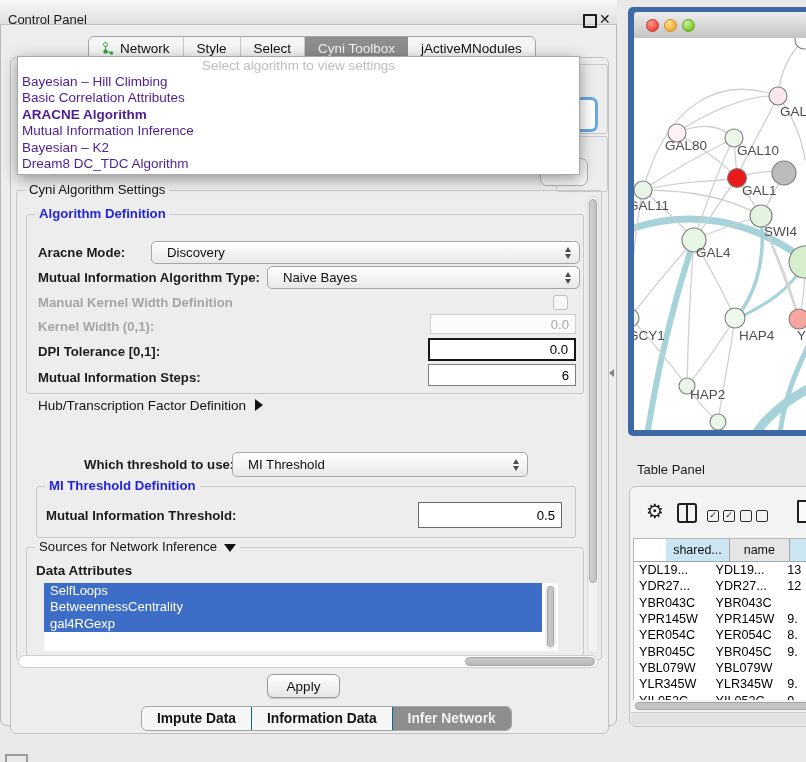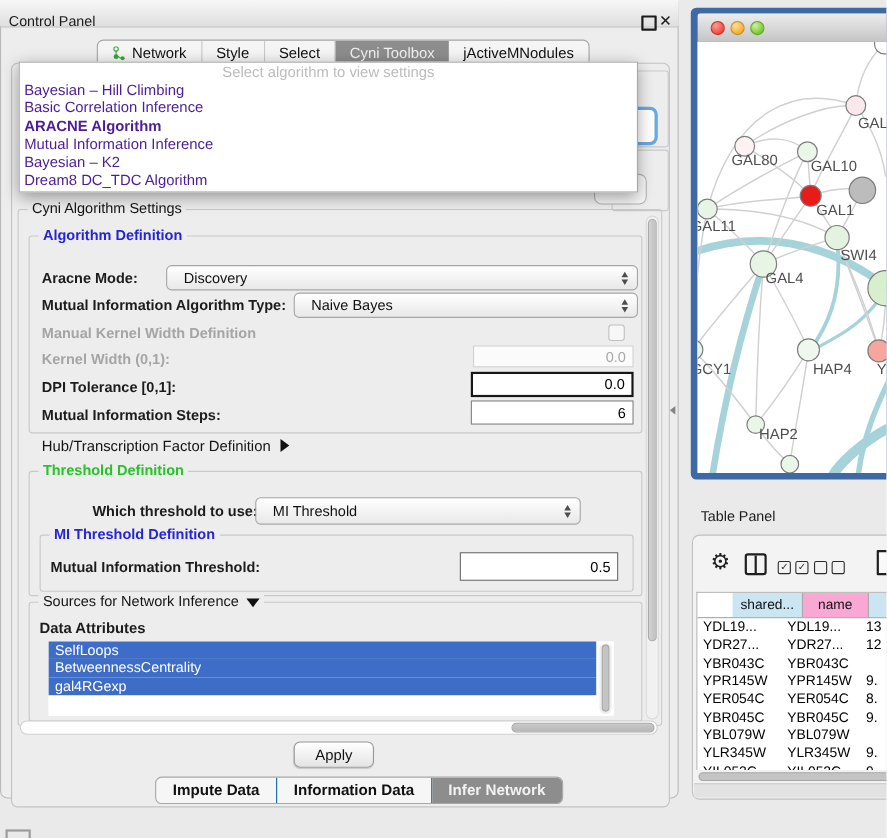--- a/index.html
+++ b/index.html
@@ -95,21 +95,21 @@
   #check-pair{left:77px;top:23px;display:flex;gap:4px;}
   #uncheck-pair{left:110px;top:23px;display:flex;gap:4px;}
   #file-icon{left:167px;top:13px;width:14px;height:19px;border:2px solid #1f1f1f;border-radius:1px;background:#f9f9f9;}
   #file-icon::after{content:"";position:absolute;right:-2px;top:-2px;width:7px;height:7px;background:#f3f3f3;
       border-left:2px solid #1f1f1f;border-bottom:2px solid #1f1f1f;}
   #tbl{left:3px;top:51px;width:196px;height:162px;background:#fff;border:1px solid #b7b7b7;border-bottom:none;
       box-sizing:border-box;overflow:hidden;}
   .hrow{display:flex;height:22px;border-bottom:1px solid #9aa9b1;}
   .hcell{font-size:12.5px;display:flex;align-items:center;justify-content:center;color:#111;
       border-right:1px solid #a9a9a9;box-sizing:border-box;}
-  .hl{background:#cbe6f2;} .hg{background:#f9a8d4;text-align:center;}
+  .hl{background:#cbe6f2;} .hg{background:#e5e5e5;text-align:center;}
   .trow{display:flex;height:16.3px;}
   .tcell{font-size:12.6px;color:#000;padding-left:5px;box-sizing:border-box;white-space:nowrap;overflow:hidden;
       display:flex;align-items:center;}
   #tp-hscroll{left:3px;top:213px;width:196px;height:11px;background:#f1f1f1;}
   #tp-hthumb{left:2px;top:1.5px;width:192px;height:8px;background:#c4c4c4;border:1px solid #a6a6a6;border-radius:4px;box-sizing:border-box;}
   #tp-footer{left:1px;top:225px;width:197px;height:12px;background:#e2e2e2;border-top:1px solid #cdcdcd;}
   
   #bl-icon{left:5px;top:754px;width:19px;height:12px;border:2px solid #9c9c9c;background:#eaeaea;}
 </style>
 </head>
@@ -141,21 +141,21 @@
 
   <div class="abs ghost" style="left:556px;top:64px;width:50px;height:68px;"></div>
   <div class="abs ghost" style="left:556px;top:136px;width:50px;height:54px;"></div>
   <div class="abs" id="ghost-combo"></div>
   <div class="abs" id="ghost-ring"></div>
 
   <div class="abs" id="popup">
     <div id="popup-placeholder">Select algorithm to view settings</div>
     <div id="popup-items">
         <div class="popup-item">Bayesian – Hill Climbing</div>
-        <div class="popup-item">Basic Correlation Inference</div>
+        <div class="popup-item">Basic Correlation Attributes</div>
         <div class="popup-item bold">ARACNE Algorithm</div>
         <div class="popup-item">Mutual Information Inference</div>
         <div class="popup-item">Bayesian – K2</div>
         <div class="popup-item">Dream8 DC_TDC Algorithm</div>
       </div>
   </div>
 
   <div class="abs grp" style="left:16px;top:190px;width:584px;height:468px;">
     <span class="legend">Cyni Algorithm Settings</span>
   </div>
@@ -192,23 +192,20 @@
   <div class="abs lbl" style="left:38px;top:344px;text-align:right;">DPI Tolerance [0,1]:</div>
   <div class="abs field" style="left:428px;top:338px;width:148px;height:23px;border:2px solid #161616;">0.0</div>
 
   <div class="abs lbl" style="left:38px;top:370px;">Mutual Information Steps:</div>
   <div class="abs field" style="left:428px;top:364px;width:148px;height:22px;border:1px solid #7e7e7e;">6</div>
 
   <div class="abs plain" style="left:38px;top:398px;">
     <span>Hub/Transcription Factor Definition</span><span class="tri-right"></span>
   </div>
 
-  <div class="abs grp" style="left:26px;top:428px;width:556px;height:112px;">
-    <span class="legend green">Threshold Definition</span>
-  </div>
   <div class="abs lbl" style="left:84px;top:457px;">Which threshold to use:</div>
   <div class="abs combo" style="left:232px;top:452px;width:296px;height:25px;">
     <span>MI Threshold</span>
     <span class="arrows">
         <span class="tri-up"></span>
         <span class="tri-dn"></span>
       </span>
   </div>
   <div class="abs grp" style="left:36px;top:486px;width:538px;height:50px;">
     <span class="legend blue">MI Threshold Definition</span>

